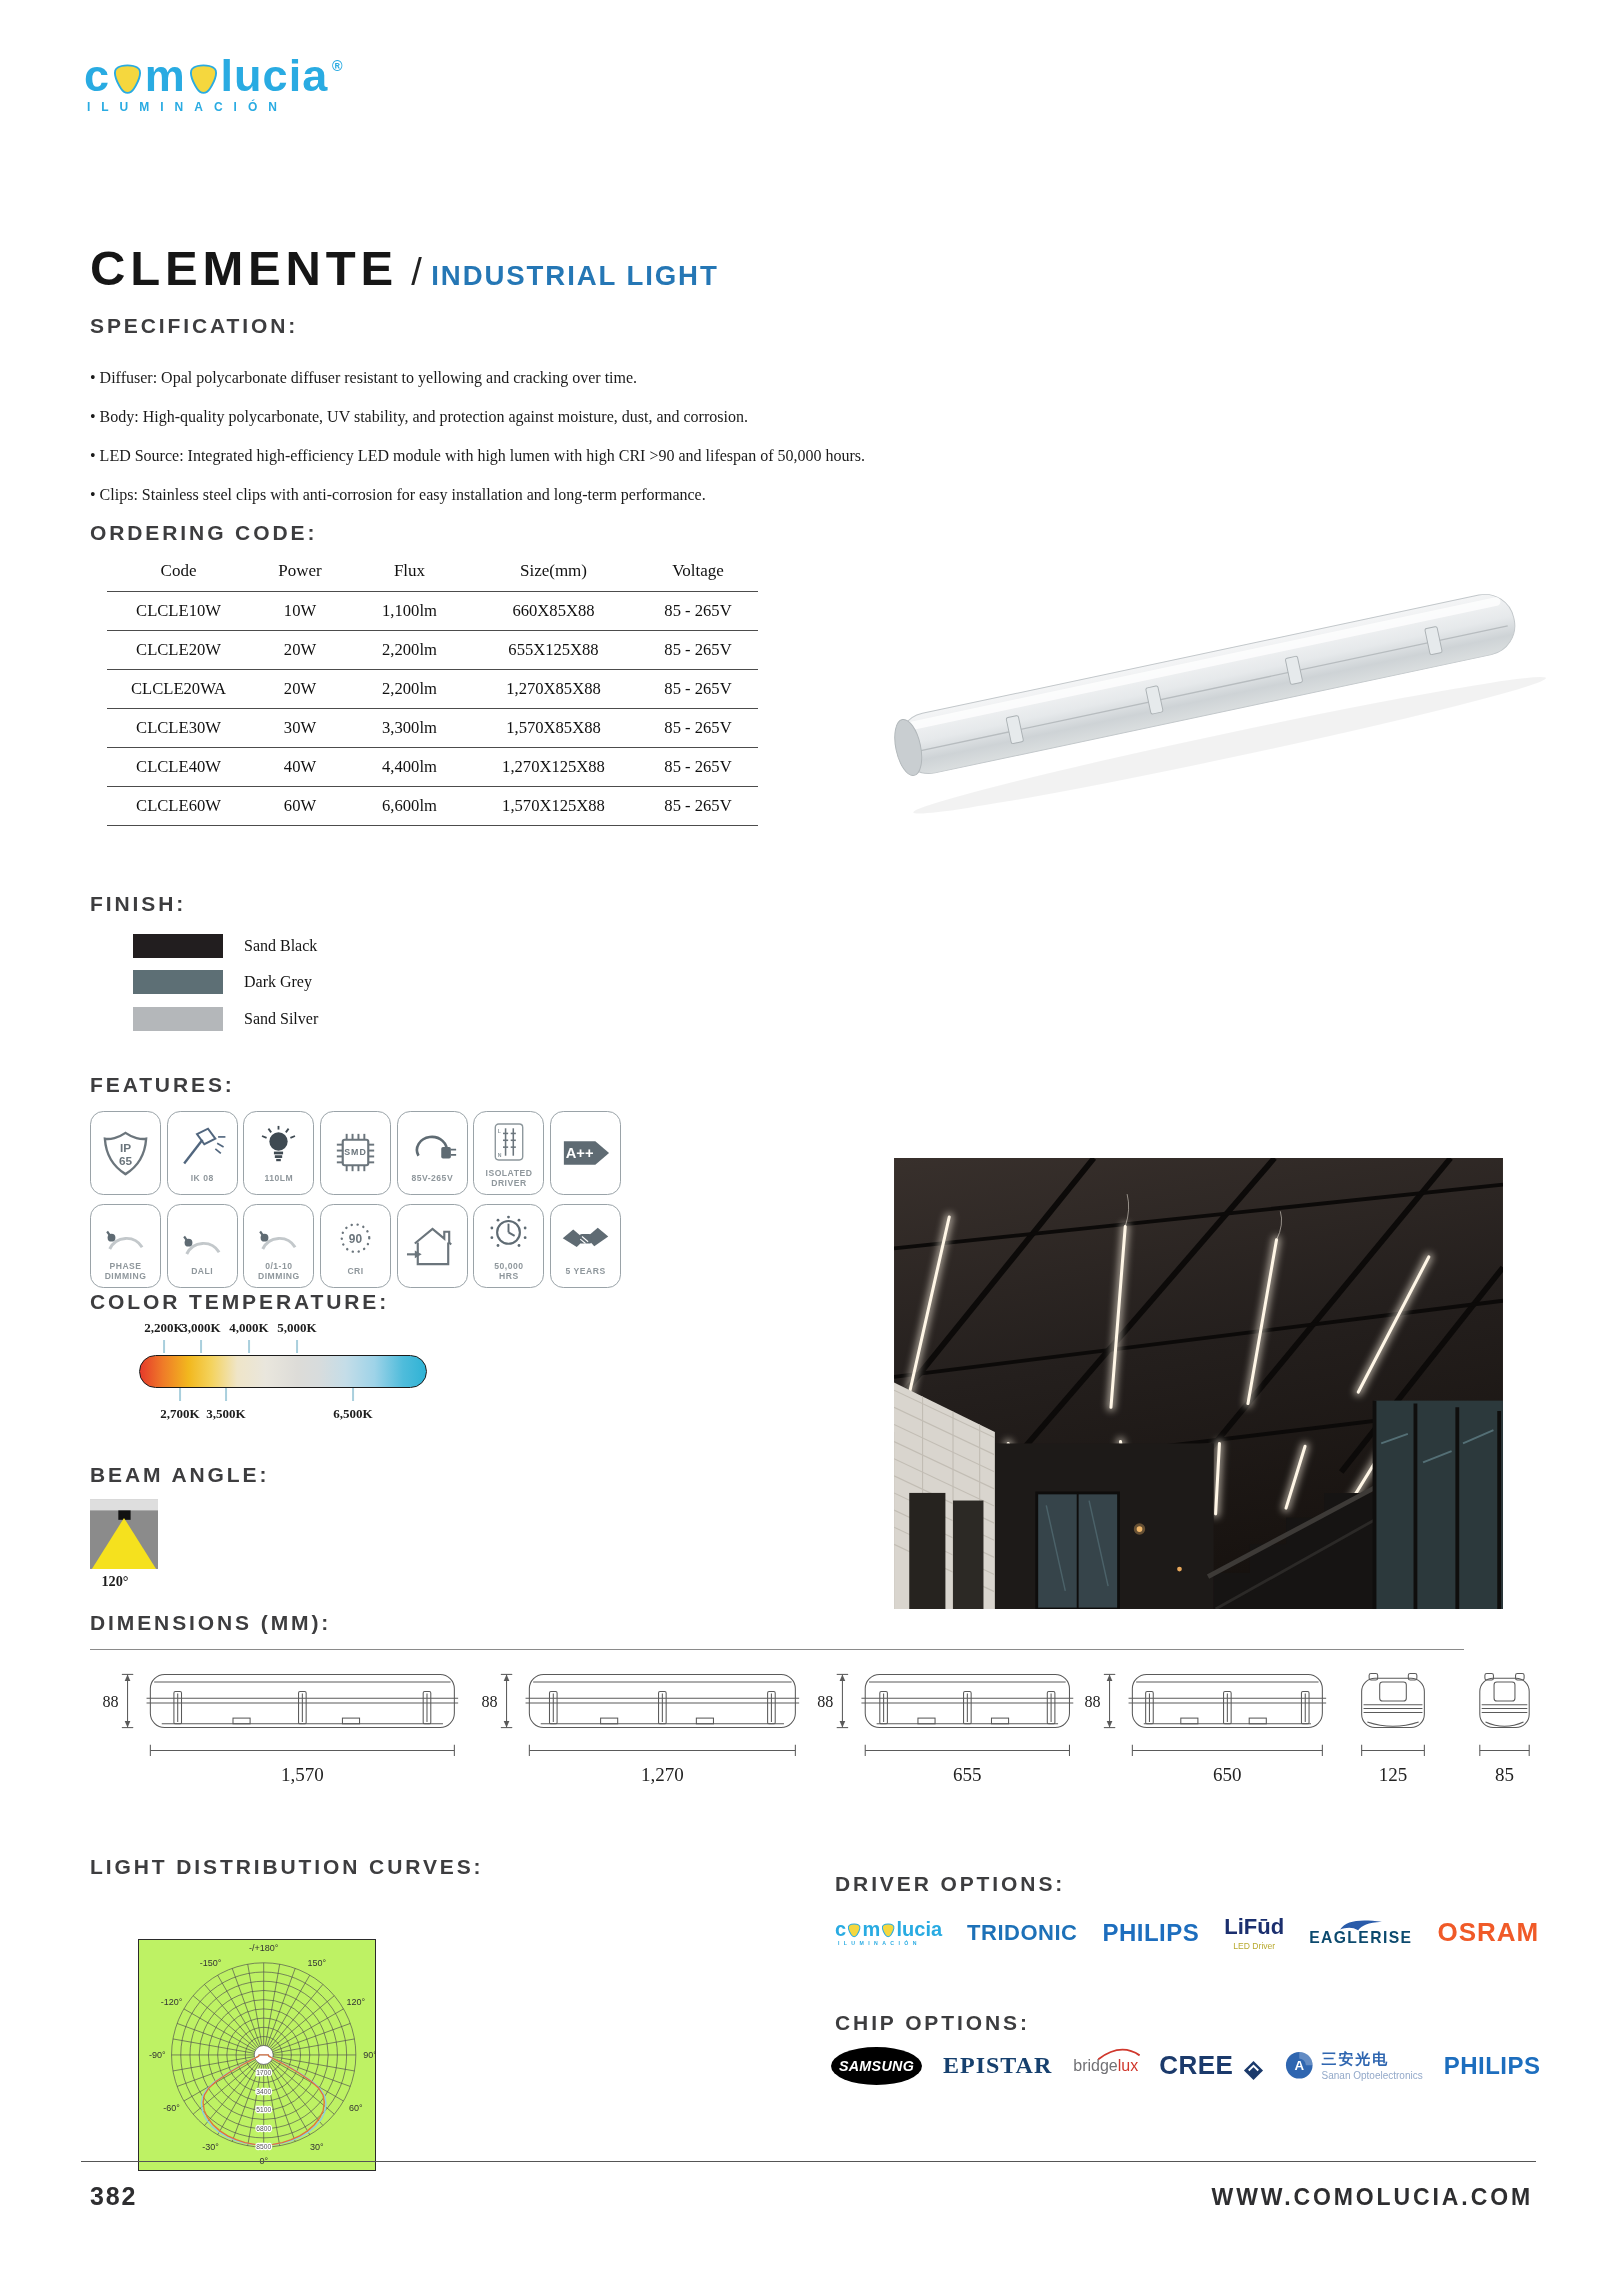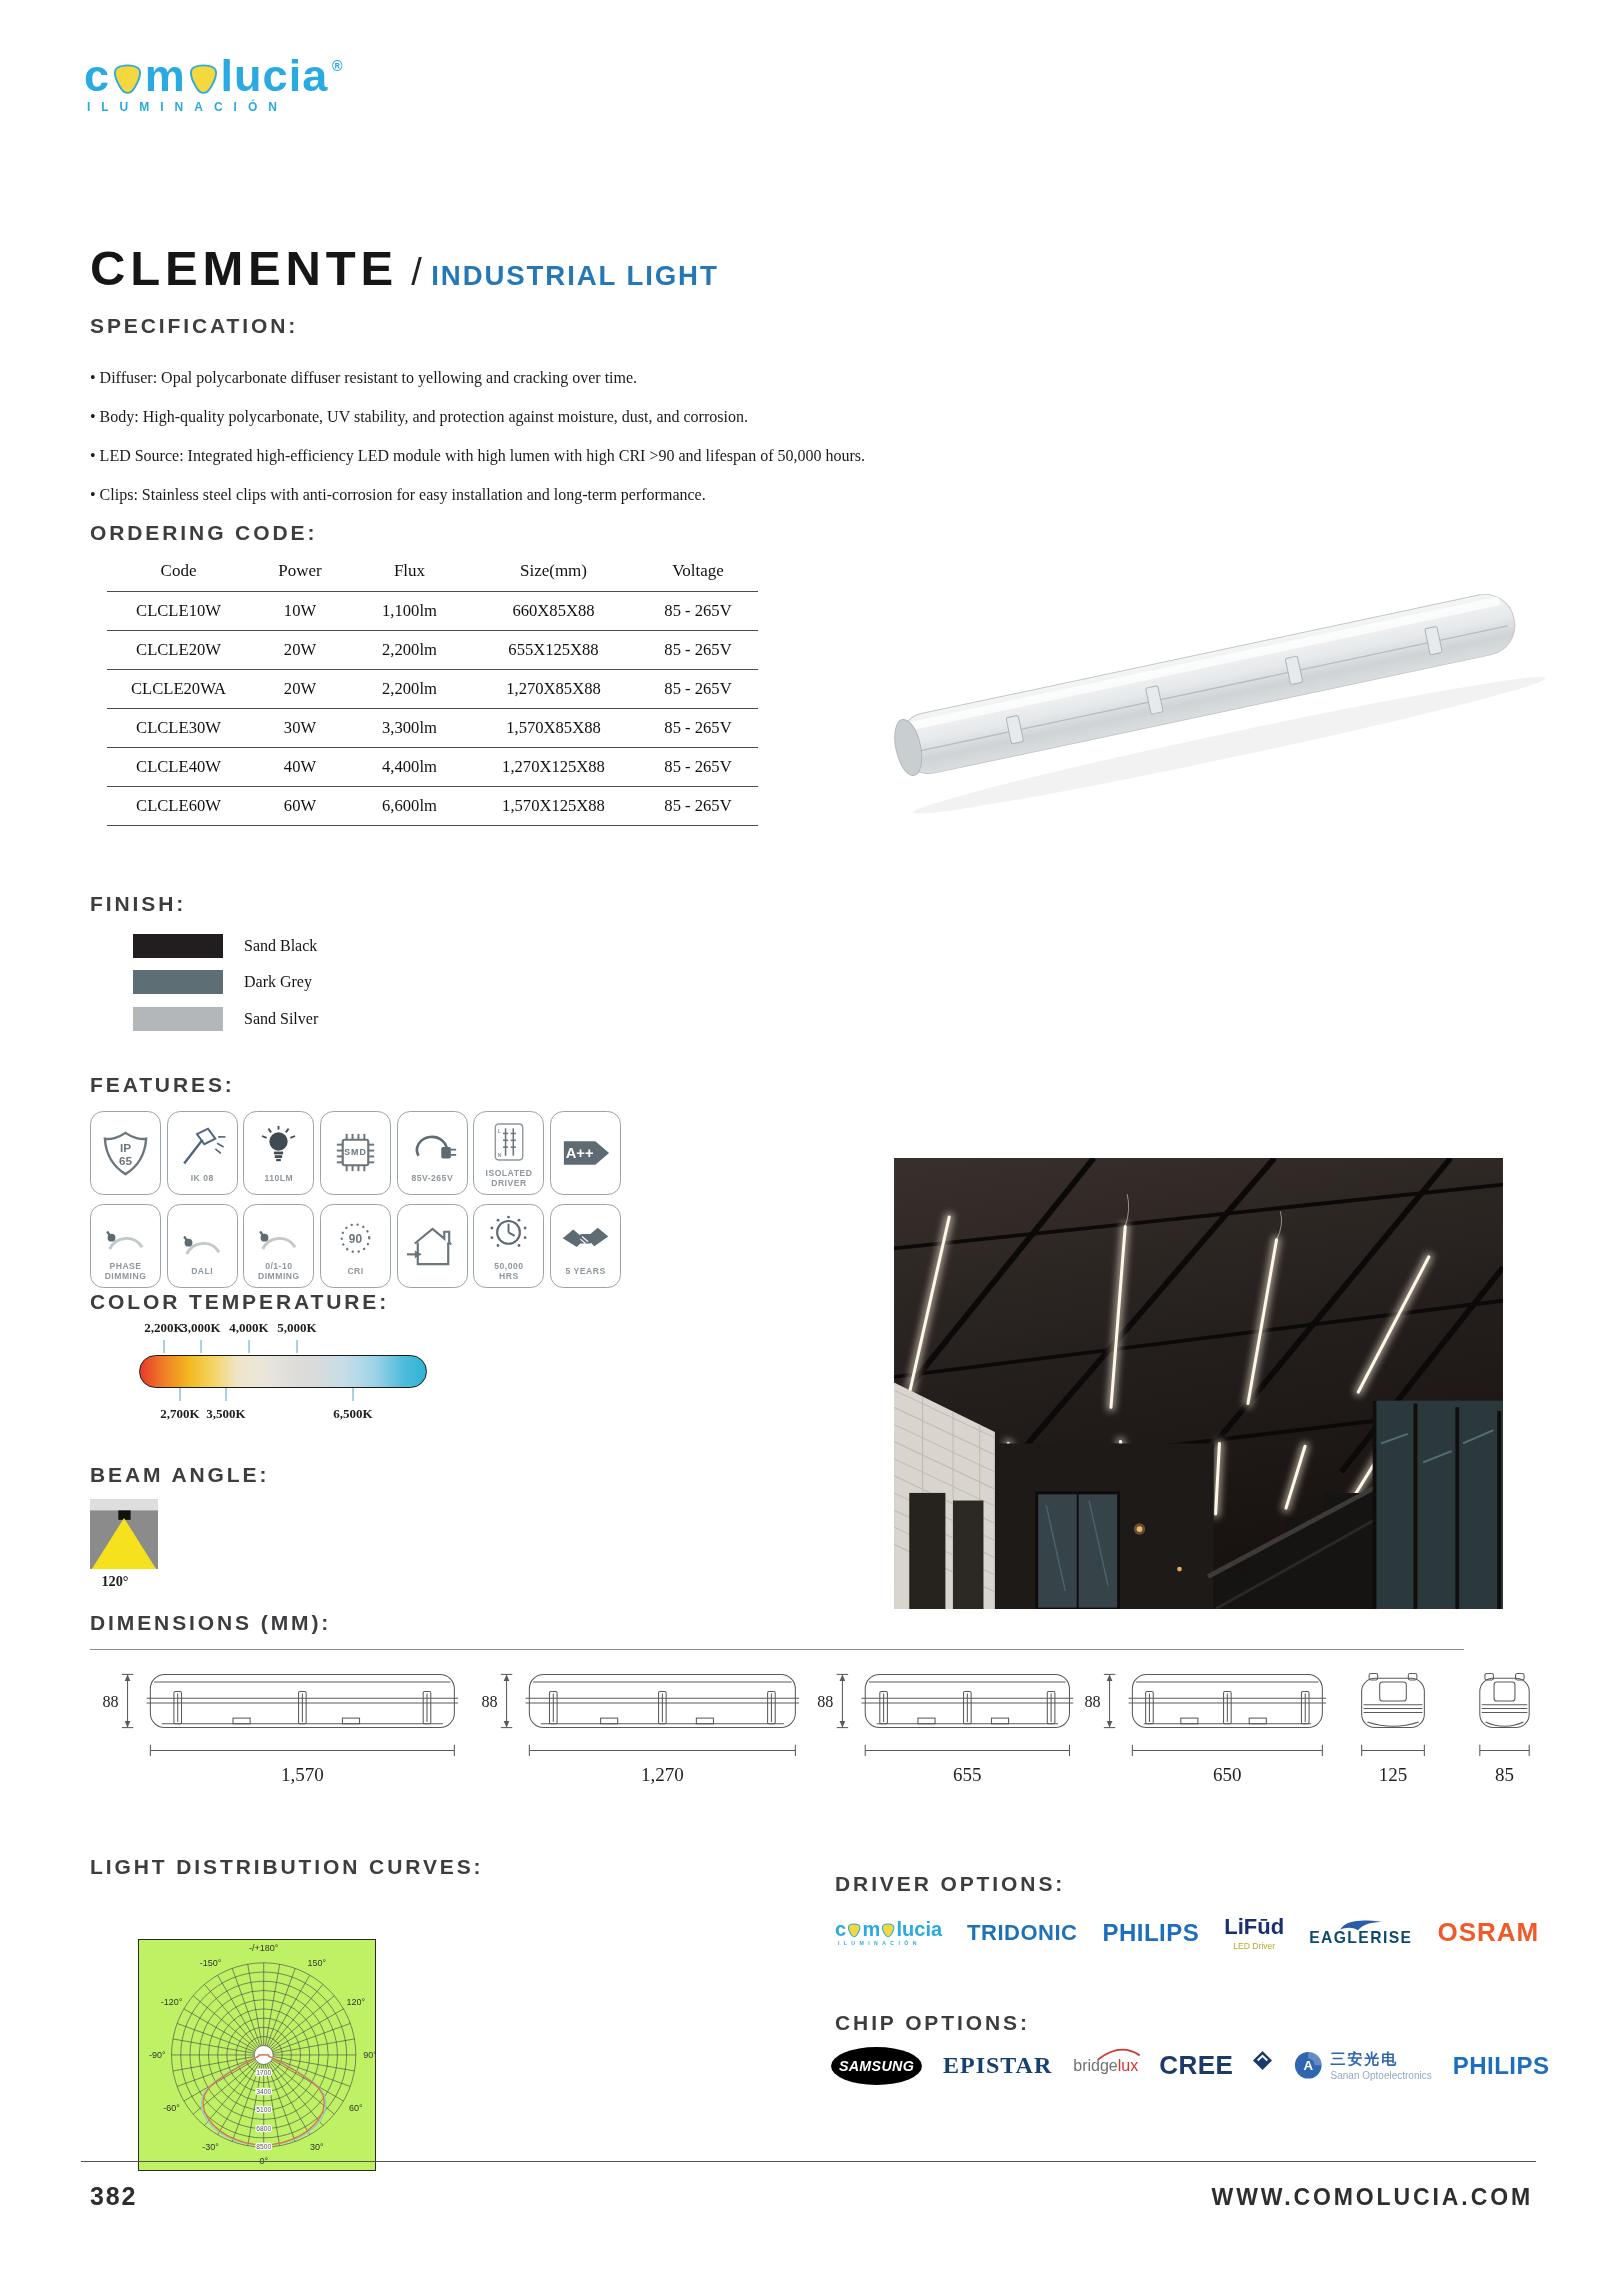--- a/index.html
+++ b/index.html
@@ -109,21 +109,21 @@
   .lifud-s{font-size:8.6px;color:#b9aa2f;margin-top:1px;}
   .lg-eagle{display:flex;flex-direction:column;align-items:center;}
   .eagle-t{font-weight:700;font-size:15.7px;color:#0c4a6e;letter-spacing:1.4px;margin-top:-1.9px;}
   .lg-samsung{width:91px;height:38px;background:#000000;border-radius:50%;display:flex;
       align-items:center;justify-content:center;}
   .samsung-t{color:#fff;font-weight:700;font-style:italic;font-size:14.3px;letter-spacing:0.3px;}
   .lg-epistar{font-family:"Liberation Serif",serif;font-weight:700;font-size:24px;color:#16406e;letter-spacing:1px;}
   .lg-bridgelux{position:relative;font-size:16px;color:#717175;}
   .blx{color:#d0372c;}
   .blx-arc{position:absolute;top:-10.5px;right:-3.8px;}
-  .lg-cree{display:flex;align-items:flex-start;gap:19px;}
+  .lg-cree{display:flex;align-items:flex-end;gap:10px;}
   .cree-t{font-weight:700;font-size:26px;color:#1b3a6b;letter-spacing:0.5px;}
   .lg-sanan{display:flex;align-items:center;gap:7.6px;}
   .sanan-col{display:flex;flex-direction:column;}
   .sanan-cn{font-weight:600;font-size:15px;color:#2f66b0;letter-spacing:1.9px;}
   .sanan-sub{font-size:10px;color:#93a9c9;margin-top:1px;}
 
   
   #footer-rule{left:81px;top:2161px;width:1455px;height:1px;background:#555;}
   #footer-page{left:90px;top:2182px;font-weight:600;font-size:25px;letter-spacing:1.9px;color:#2e2e30;}
   #footer-url{right:85px;top:2184px;font-weight:600;font-size:23px;letter-spacing:2.9px;color:#2e2e30;}

